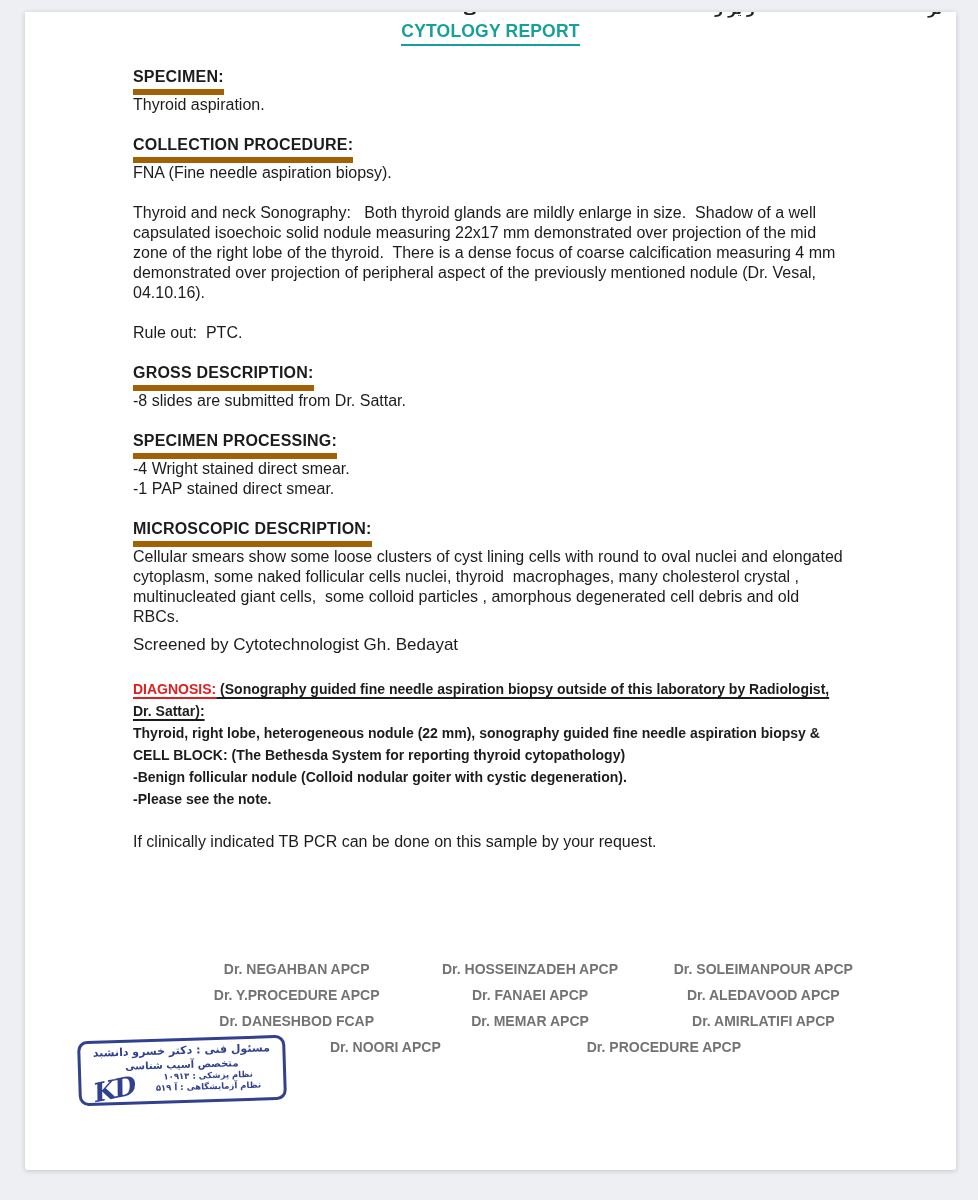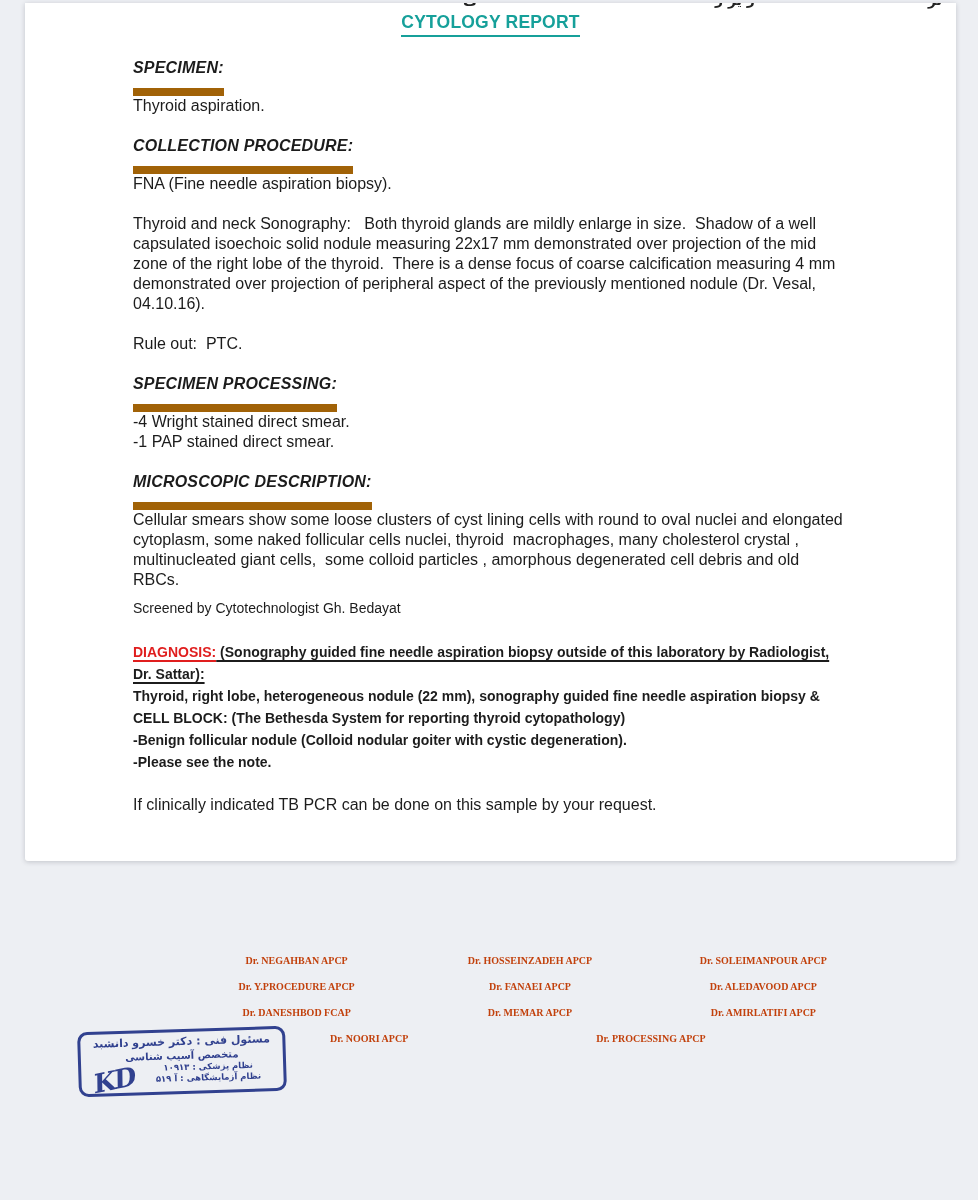--- a/index.html
+++ b/index.html
@@ -3,22 +3,22 @@
 <meta charset="utf-8">
 <style>
   html,body{margin:0;padding:0;}
   body{
     width:978px;height:1200px;overflow:hidden;
     background:#edeff3;
     font-family:"Liberation Sans",sans-serif;
   }
   .page{
     position:relative;
-    margin:3px 22px 0 25px;
-    width:931px;height:858px;
+    margin:12px 22px 0 25px;
+    width:931px;height:1158px;
     background:#ffffff;
     box-shadow:0 1px 5px rgba(40,45,60,0.22);
     border-radius:0 0 3px 3px;
   }
   
   .top-clip{position:absolute;top:0;left:0;right:0;height:8px;overflow:hidden;}
   .frag{position:absolute;top:-11px;font-size:14px;font-weight:bold;color:#222;font-family:"DejaVu Sans",sans-serif;}
   .frag.f1{left:438px;}
   .frag.f2{left:690px;letter-spacing:6px;}
   .frag.f3{left:903px;}
@@ -29,40 +29,40 @@
     font-size:17.5px;font-weight:bold;letter-spacing:0.2px;line-height:21px;
     color:#16a09a;border-bottom:2px solid #16a09a;padding-bottom:2px;
   }
 
   .content{margin:21px 108px 0 108px;color:#1c1c1c;font-size:16px;line-height:20px;}
   .sec{margin-top:20px;}
   .sec.first{margin-top:0;}
   .h-row{line-height:20px;}
   .h{
     display:inline-block;font-weight:bold;letter-spacing:0.2px;
-    border-bottom:8px solid #a16207;padding-bottom:12px;line-height:17px;font-style:italic;
+    border-bottom:6px solid #a16207;padding-bottom:4px;line-height:17px;
   }
   .h.black-u{border-bottom-color:#1c1c1c;}
   .para{white-space:pre-wrap;}
   .rule-out{margin-top:20px;white-space:pre-wrap;}
-  .screened{margin-top:9px;font-size:14px;line-height:18px;}
+  .screened{margin-top:9px;font-size:17px;line-height:18px;}
 
   .diag{margin-top:24px;font-weight:bold;font-size:14px;line-height:22px;}
   .diag-heading span{text-decoration:underline;text-decoration-thickness:2px;text-underline-offset:3px;}
   .diag-label{color:#e01e1e;}
   .diag-body{white-space:pre-wrap;}
 
   .note-sec{margin-top:22px;}
 
   .signatories{
     position:absolute;left:155px;top:948px;width:700px;
-    font-family:Liberation Serif, serif;font-weight:bold;font-size:10px;color:#c2410c;
+    font-family:Liberation Sans, sans-serif;font-weight:bold;font-size:14px;color:#737373;
   }
   .sig-grid{display:grid;grid-template-columns:1fr 1fr 1fr;row-gap:7px;text-align:center;line-height:19px;}
-  .sig-row4{display:flex;margin-top:7px;line-height:19px;gap:42px;}
+  .sig-row4{display:flex;margin-top:7px;line-height:19px;}
   .sig-row4 .s1{margin-left:150px;}
   .sig-row4 .s2{margin-left:146px;}
 
   .stamp{
     position:absolute;left:53px;top:1026px;width:202px;height:56px;
     border:3px solid #31418f;border-radius:10px;
     transform:rotate(-1.8deg);
     color:#31418f;text-align:center;padding-top:3px;
     font-family:"DejaVu Sans",sans-serif;
   }
@@ -100,20 +100,24 @@
     <div class="sec">
       <div class="h-row"><span class="h">COLLECTION PROCEDURE:</span></div>
       <div class="para">FNA (Fine needle aspiration biopsy).</div>
     </div>
 
     <div class="sec">
       <div class="para">Thyroid and neck Sonography:   Both thyroid glands are mildly enlarge in size.  Shadow of a well capsulated isoechoic solid nodule measuring 22x17 mm demonstrated over projection of the mid zone of the right lobe of the thyroid.  There is a dense focus of coarse calcification measuring 4 mm demonstrated over projection of peripheral aspect of the previously mentioned nodule (Dr. Vesal, 04.10.16).</div>
       <div class="rule-out">Rule out:  PTC.</div>
     </div>
 
+    <div class="sec">
+      <div class="h-row"><span class="h">GROSS DESCRIPTION:</span></div>
+      <div class="para">-8 slides are submitted from Dr. Sattar.</div>
+    </div>
 
     <div class="sec">
       <div class="h-row"><span class="h">SPECIMEN PROCESSING:</span></div>
       <div class="para">-4 Wright stained direct smear.</div>
       <div class="para">-1 PAP stained direct smear.</div>
     </div>
 
     <div class="sec">
       <div class="h-row"><span class="h">MICROSCOPIC DESCRIPTION:</span></div>
       <div class="para">Cellular smears show some loose clusters of cyst lining cells with round to oval nuclei and elongated  cytoplasm, some naked follicular cells nuclei, thyroid  macrophages, many cholesterol crystal , multinucleated giant cells,  some colloid particles , amorphous degenerated cell debris and old RBCs.</div>
@@ -140,21 +144,21 @@
       <span>Dr. SOLEIMANPOUR APCP</span>
       <span>Dr. Y.PROCEDURE APCP</span>
       <span>Dr. FANAEI APCP</span>
       <span>Dr. ALEDAVOOD APCP</span>
       <span>Dr. DANESHBOD FCAP</span>
       <span>Dr. MEMAR APCP</span>
       <span>Dr. AMIRLATIFI APCP</span>
     </div>
     <div class="sig-row4">
       <span class="s1">Dr. NOORI APCP</span>
-      <span class="s2">Dr. PROCESSING APCP</span>
+      <span class="s2">Dr. PROCEDURE APCP</span>
     </div>
   </div>
 
   <div class="stamp">
     <div class="stamp-l1" dir="rtl">مسئول فنی : دکتر خسرو دانشبد</div>
     <div class="stamp-l2" dir="rtl">متخصص آسیب شناسی</div>
     <div class="stamp-l3" dir="rtl">نظام پزشکی :  ۱۰۹۱۳</div>
     <div class="stamp-l4" dir="rtl">نظام آزمایشگاهی :  آ ۵۱۹</div>
     <div class="stamp-sig">KD</div>
   </div>

